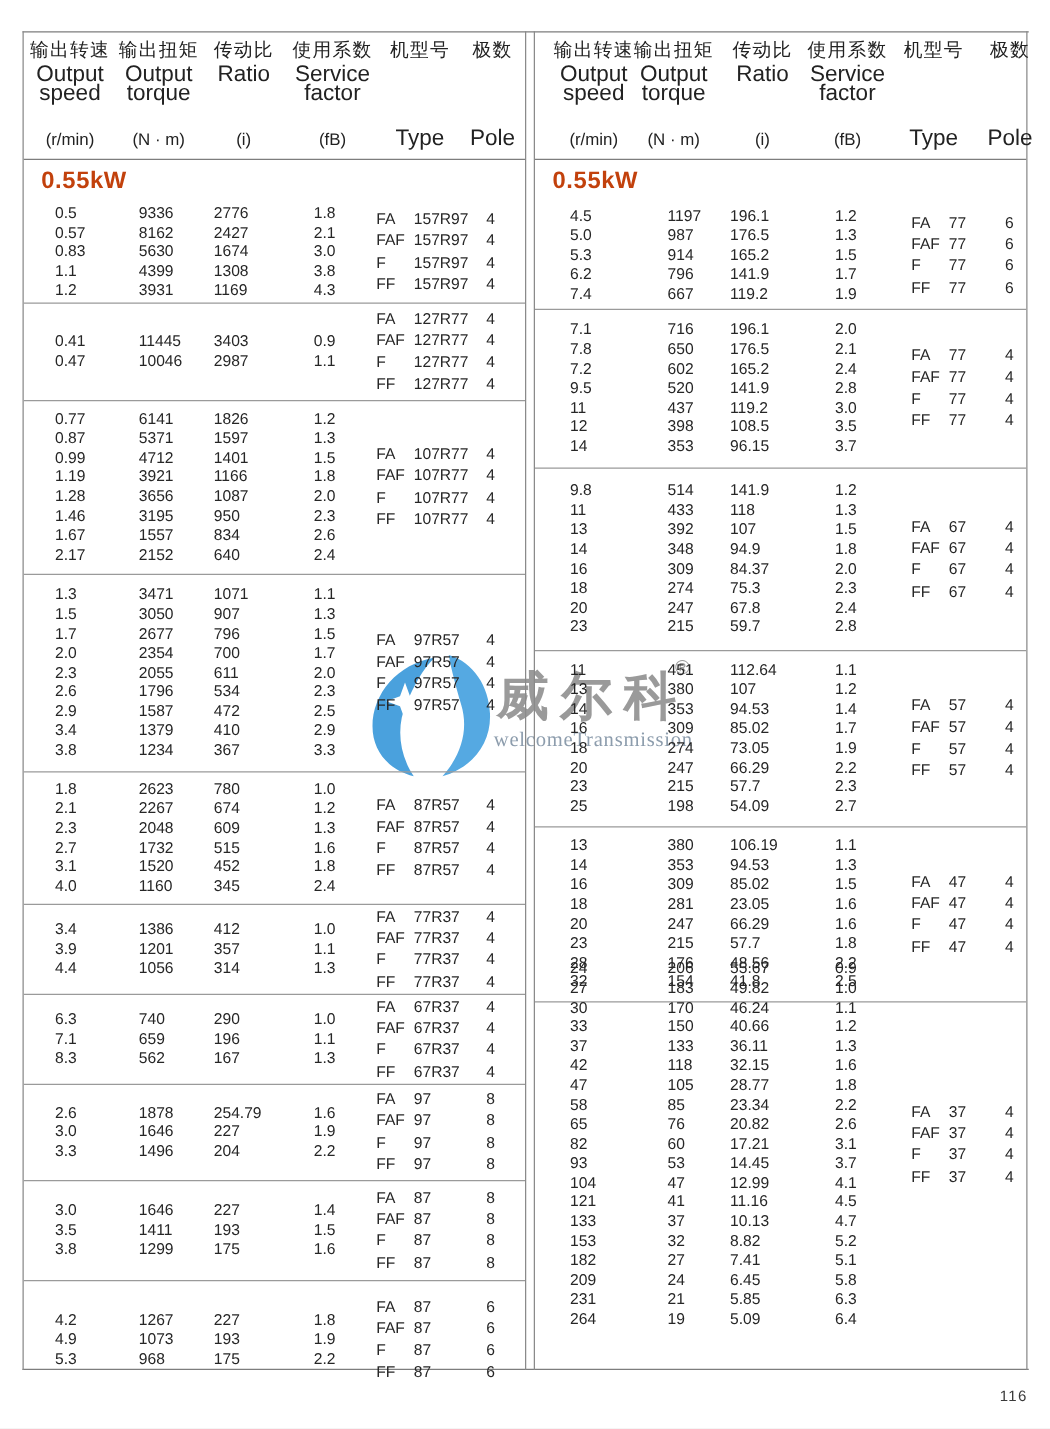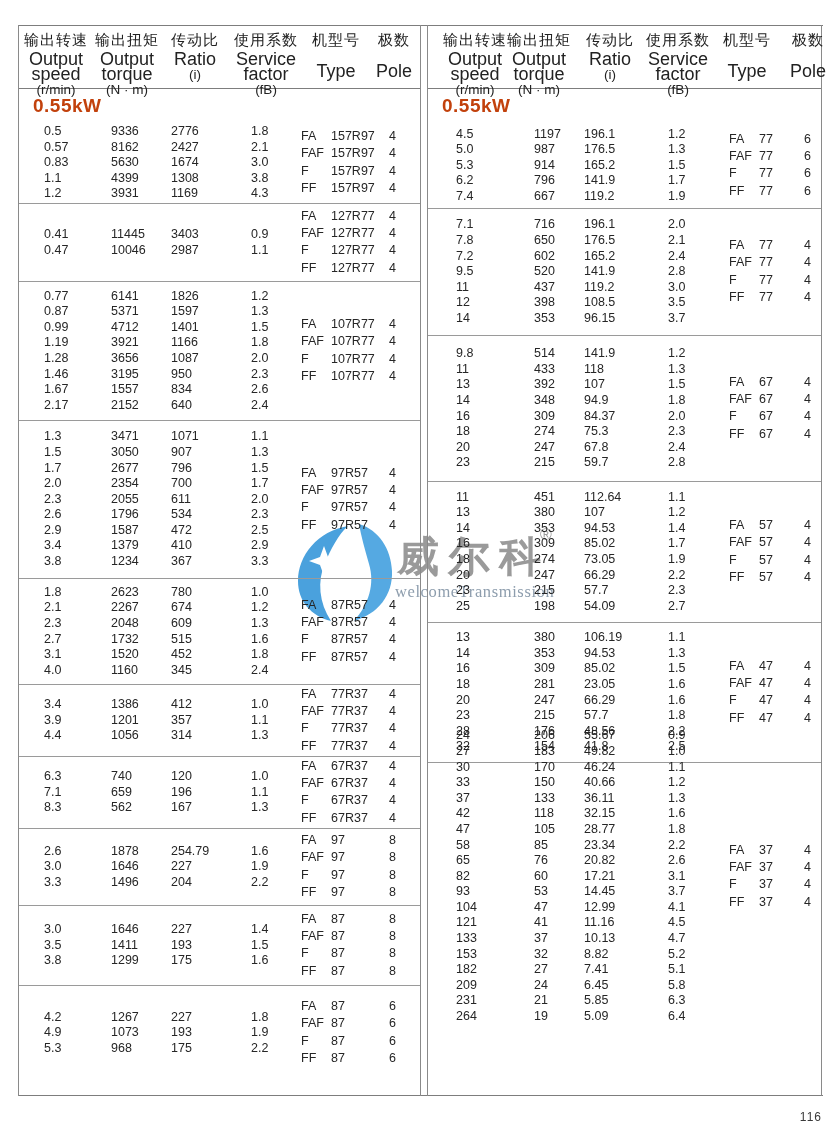--- a/index.html
+++ b/index.html
@@ -2,21 +2,21 @@
 <html><head>
 <meta charset="utf-8">
 <style>
   html,body{margin:0;padding:0;background:#e8e8e8;}
   #page{position:relative;width:840px;height:1143px;background:#ffffff;overflow:hidden;
         font-family:"Liberation Sans", sans-serif;color:#2a2a2a;}
   .hline{position:absolute;left:18px;width:805px;height:1px;background:#7d7d7d;}
   .databox{position:absolute;top:25px;height:1071px;border-left:1px solid #8a8a8a;border-right:1px solid #8a8a8a;
            box-sizing:border-box;background:transparent;z-index:2;}
   
-  .thead{position:relative;height:64px;border-bottom:1px solid #7d7d7d;box-sizing:border-box;}
+  .thead{position:relative;height:103px;border-bottom:1px solid #7d7d7d;box-sizing:border-box;}
   .hcell{position:absolute;top:6px;bottom:8px;width:100px;display:flex;flex-direction:column;align-items:center;text-align:center;}
   .hzh{font-size:15px;letter-spacing:1px;color:#222;white-space:nowrap;}
   .hen{font-size:18px;line-height:15px;color:#222;white-space:pre-line;margin-top:2px;}
   .hen.bottom{margin-top:auto;margin-bottom:1px;}
   .hunit{font-size:13.5px;color:#222;margin-top:auto;white-space:nowrap;}
   
   .ptitle{height:34px;display:flex;align-items:center;padding-left:14px;box-sizing:border-box;
           font-size:19px;font-weight:bold;color:#c2410c;letter-spacing:0.5px;}
   
   .group{position:relative;display:flex;align-items:center;box-sizing:border-box;}
@@ -350,21 +350,21 @@
           <div class="tline"><span class="tprefix">FAF</span><span class="tmodel">77R37</span><span class="tpole">4</span></div>
           <div class="tline"><span class="tprefix">F</span><span class="tmodel">77R37</span><span class="tpole">4</span></div>
           <div class="tline"><span class="tprefix">FF</span><span class="tmodel">77R37</span><span class="tpole">4</span></div>
         </div>
       </div>
       <div class="group sep" style="height: 72px;">
         <div class="rows">
           <div class="row">
             <span class="c c0">6.3</span>
             <span class="c c1">740</span>
-            <span class="c c2">120</span>
+            <span class="c c2">290</span>
             <span class="c c3">1.0</span>
           </div>
           <div class="row">
             <span class="c c0">7.1</span>
             <span class="c c1">659</span>
             <span class="c c2">196</span>
             <span class="c c3">1.1</span>
           </div>
           <div class="row">
             <span class="c c0">8.3</span>

